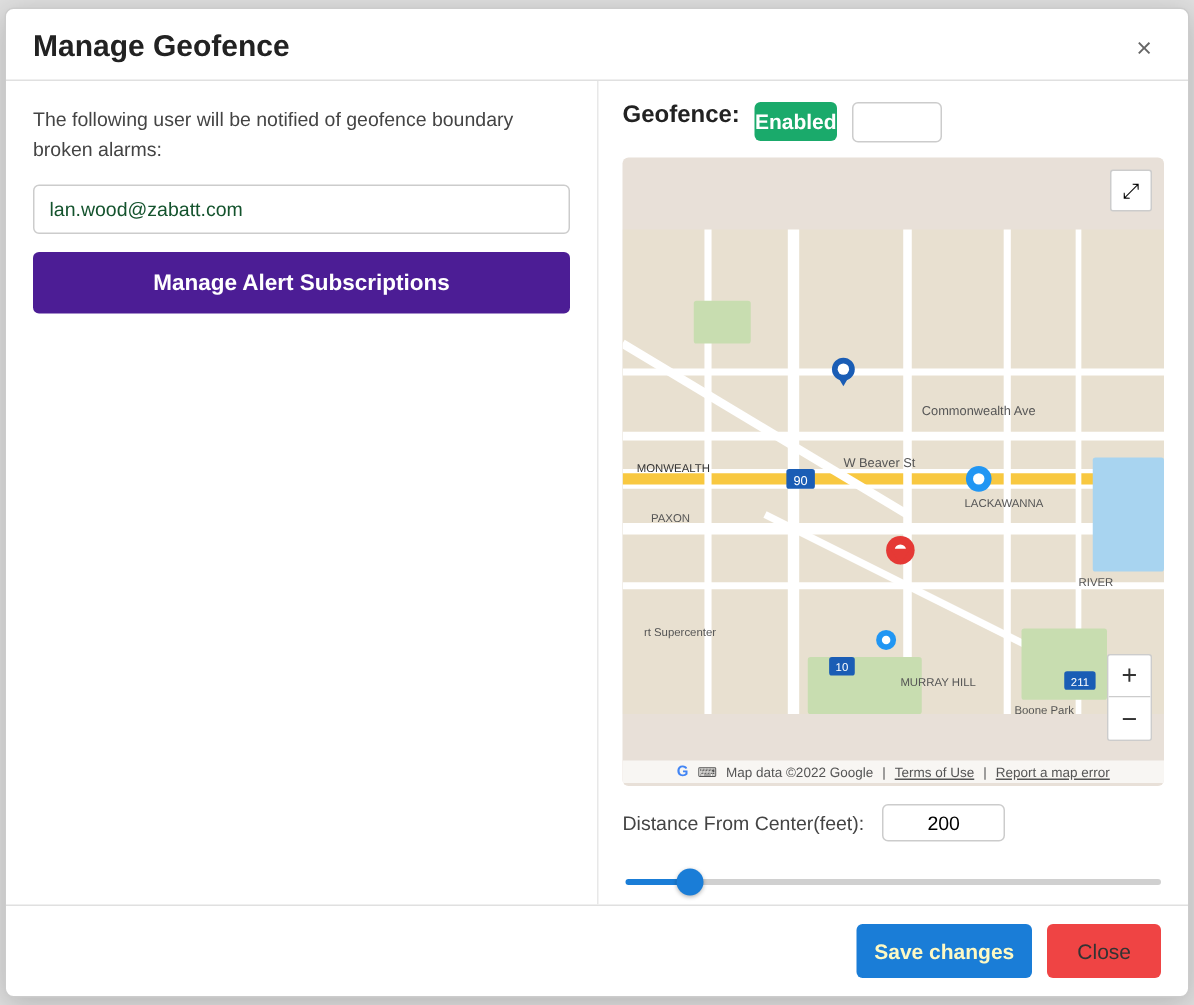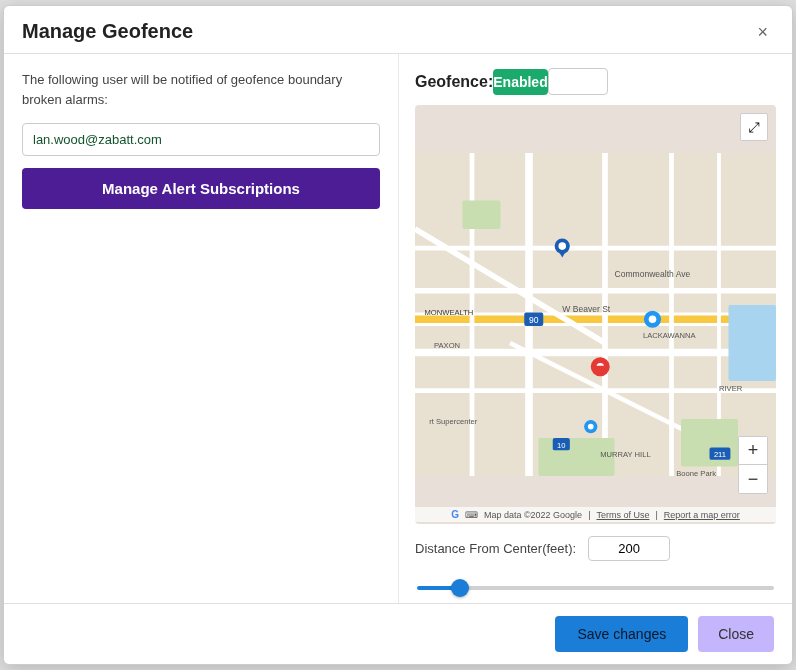--- a/index.html
+++ b/index.html
@@ -151,21 +151,22 @@
     }
     
     .right-panel {
       flex: 1;
       padding: 14px 16px 10px;
       display: flex;
       flex-direction: column;
     }
     .geofence-header {
       display: flex;
-      align-items: center;
+      align-items: flex-start;
+      gap: 10px;
       margin-bottom: 10px;
     }
     .geofence-label {
       font-size: 16px;
       font-weight: 600;
       color: #222;
     }
     .enabled-badge {
       background: #1aaa6b;
       color: #fff;
@@ -297,30 +298,30 @@
     .modal-footer {
       display: flex;
       align-items: center;
       justify-content: flex-end;
       padding: 12px 18px;
       border-top: 1px solid #e0e0e0;
       gap: 10px;
     }
     .btn-save {
       background: #1a7dd7;
-      color: #0f172a;
-      border: none;
-      border-radius: 4px;
-      padding: 10px 22px;
-      font-size: 14px;
-      font-weight: 400;
+      color: #fef9c3;
+      border: none;
+      border-radius: 4px;
+      padding: 10px 12px;
+      font-size: 14px;
+      font-weight: 700;
       cursor: pointer;
     }
     .btn-close-footer {
-      background: #c4b5fd;
+      background: #ef4444;
       color: #333;
       border: none;
       border-radius: 4px;
       padding: 10px 20px;
       font-size: 14px;
       font-weight: 500;
       cursor: pointer;
     }
   </style>
 </head>

